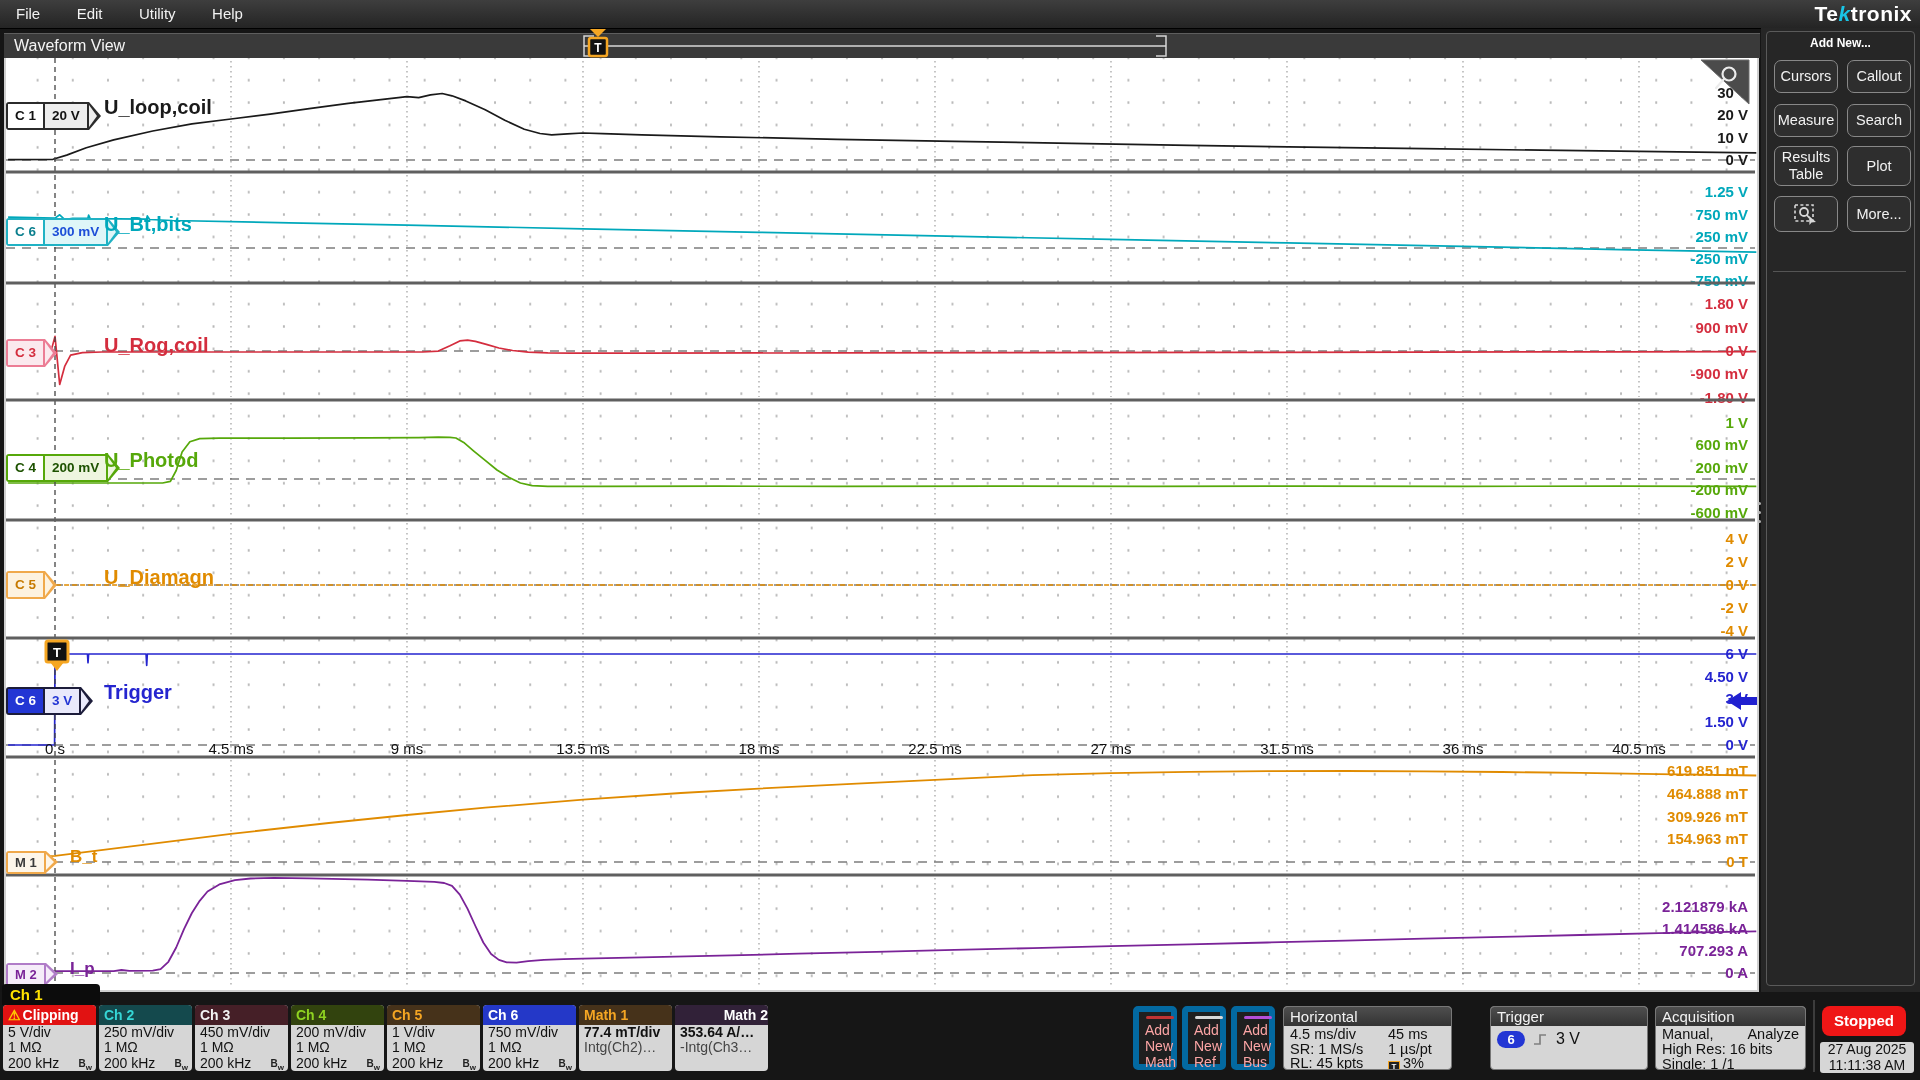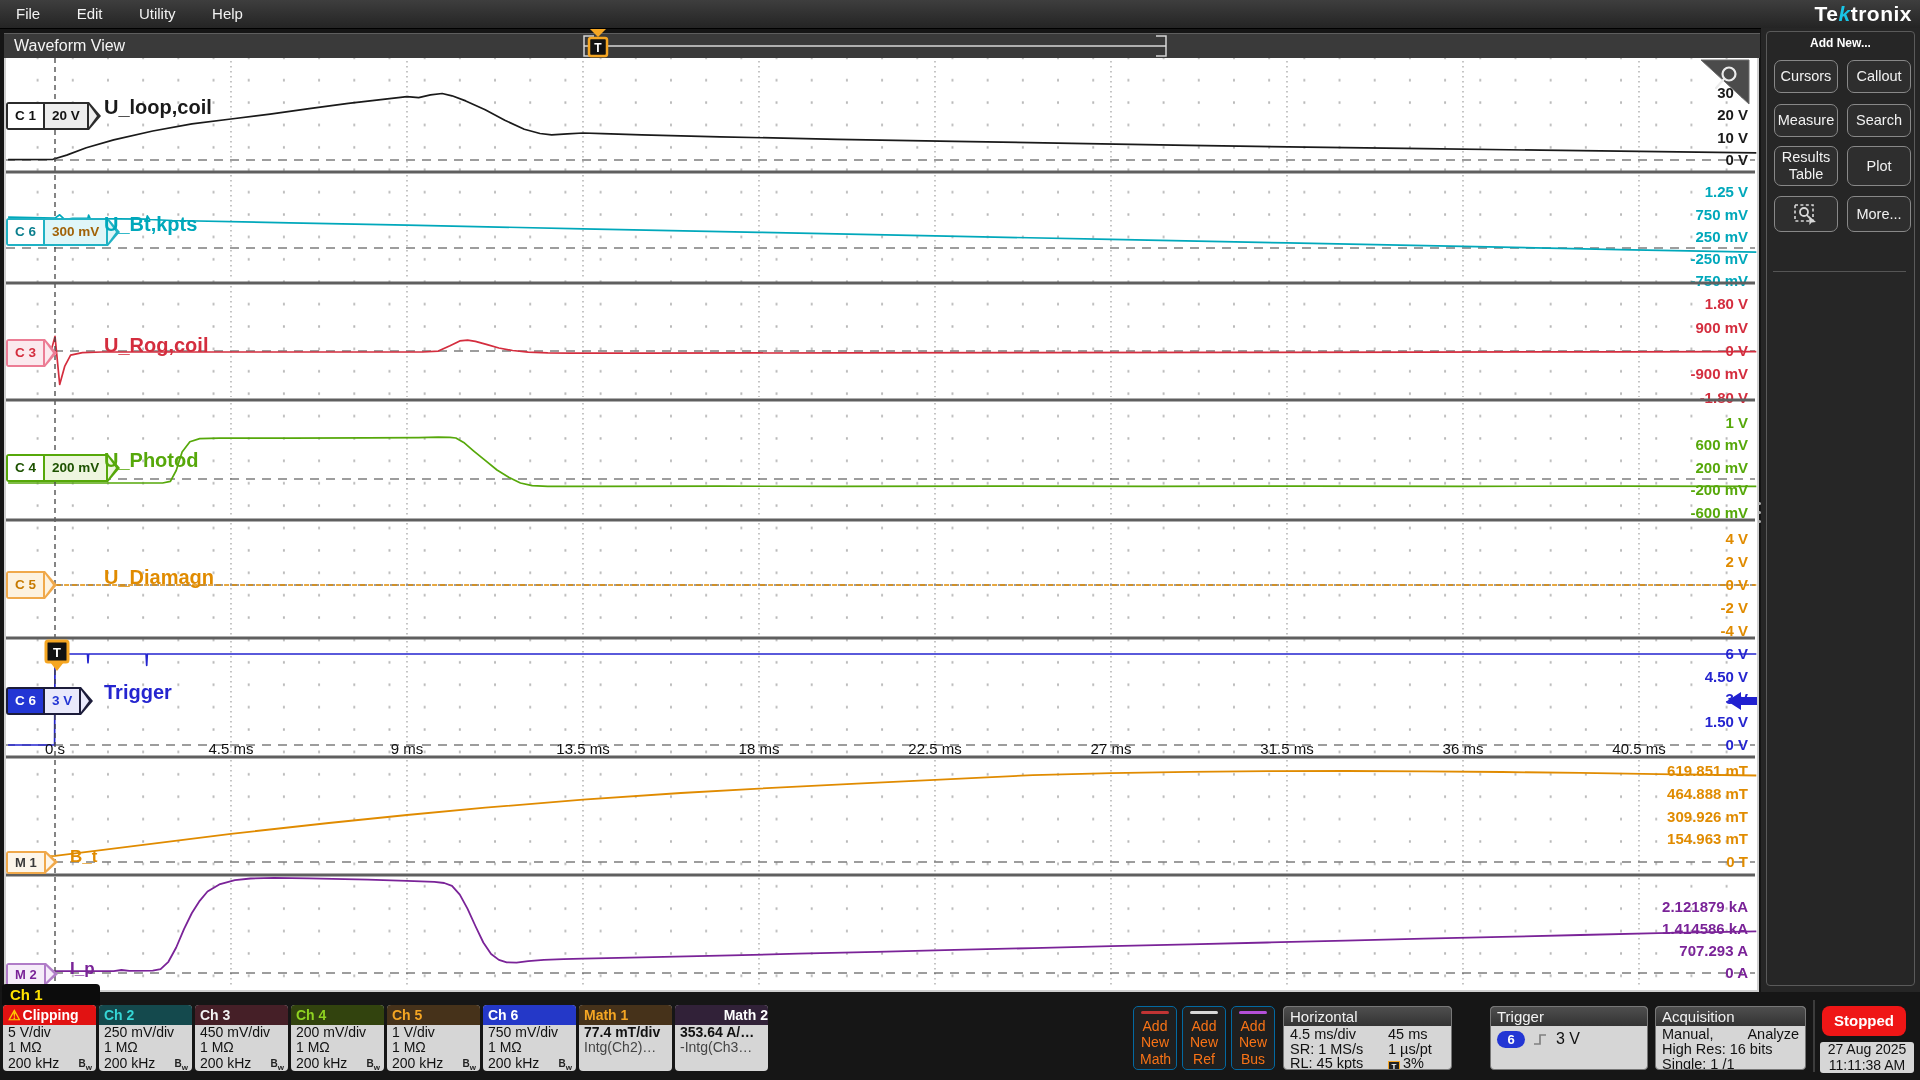--- a/index.html
+++ b/index.html
@@ -42,21 +42,21 @@
   
   #bottombar{position:absolute;left:0;top:992px;width:1920px;height:101px;background:#161616;}
   #ch1tab{position:absolute;left:2px;top:-8px;width:90px;height:21px;background:#0c0c0c;color:#ffe200;font-size:15px;font-weight:bold;padding-left:8px;line-height:21px;border-radius:4px 4px 0 0;z-index:6;}
   #badges{position:absolute;left:3px;top:13px;display:flex;gap:3px;}
   .chbadge{width:93px;border-radius:4px;overflow:hidden;background:#d6d6d6;cursor:pointer;}
   .chbadge .bh{height:20px;line-height:20px;font-size:14px;font-weight:bold;padding-left:5px;white-space:nowrap;}
   .chbadge .br{height:15.3px;line-height:15.3px;font-size:14px;color:#111;padding-left:5px;white-space:nowrap;position:relative;}
   .chbadge .bw{position:absolute;right:4px;top:0;font-size:10px;color:#222;font-weight:bold;}
   .chbadge .bw sub{font-size:8px;}
   .warnicon{color:#ffd000;margin-right:2px;}
-  .addbtn{position:absolute;top:14px;width:44px;height:64px;box-sizing:border-box;background:#1f1f1f;border:1px solid #0369a1;border-radius:5px;color:#f97316;font-size:14px;text-align:center;line-height:1.15;padding-top:10px;cursor:pointer;}
+  .addbtn{position:absolute;top:14px;width:44px;height:64px;box-sizing:border-box;background:#1f1f1f;border:6px solid #0369a1;border-radius:5px;color:#fca5a5;font-size:14px;text-align:center;line-height:1.15;padding-top:10px;cursor:pointer;}
   .addbtn .cline{position:absolute;top:4px;left:7px;width:28px;height:3px;border-radius:2px;}
   .panel{position:absolute;top:14px;height:64px;box-sizing:border-box;border:1px solid #777;border-radius:4px;overflow:hidden;background:#d6d6d6;}
   .panel .ph{height:19px;line-height:19px;background:linear-gradient(#4e4e4e,#333);color:#f2f2f2;font-size:15px;padding-left:6px;}
   .panel .pb{padding:1px 6px;font-size:14.5px;color:#111;}
   .hrow{display:flex;height:14.6px;line-height:14.6px;}
   .hrow .hc1{width:98px;}
   .tflag{display:inline-block;width:10px;height:10px;border:1.5px solid #f5a623;background:#222;color:#fff;font-size:8px;line-height:10px;text-align:center;font-weight:bold;vertical-align:-1px;margin-right:3px;}
   #trig-body{display:flex;align-items:center;gap:8px;padding-top:4px;}
   .srcpill{display:inline-block;width:28px;height:17px;background:#2336d4;border-radius:9px;color:#fff;font-size:13px;font-weight:bold;text-align:center;line-height:17px;}
   .acqr1{display:flex;justify-content:space-between;height:15px;line-height:15px;}
@@ -249,26 +249,26 @@
           <div class="bcell" style="background: rgb(255, 255, 255); color: rgb(17, 17, 17);">C 1</div>
           <div class="bcell" style="background: rgb(237, 237, 237); color: rgb(17, 17, 17); border-left: 2px solid rgb(43, 43, 43);">20 V</div>
         </div>
         <div class="arrow-o" style="left: 100%; top: 0px; border-top: 14px solid transparent; border-bottom: 14px solid transparent; border-left: 12px solid rgb(43, 43, 43);"></div>
         <div class="arrow-i" style="left: 100%; top: 3px; border-top: 11px solid transparent; border-bottom: 11px solid transparent; border-left: 8px solid rgb(237, 237, 237);"></div>
       </div>
       <div class="wfname" style="left: 98px; top: 38px; color: rgb(26, 26, 26); font-size: 20px;">U_loop,coil</div>
       <div class="wfbadge" style="left: 0px; top: 160px; pointer-events: auto;">
         <div class="bcells" style="border-color: rgb(32, 178, 196);">
           <div class="bcell" style="background: rgb(255, 255, 255); color: rgb(11, 127, 142);">C 6</div>
-          <div class="bcell" style="background: rgb(223, 246, 248); color: #a16207; border-left: 2px solid rgb(32, 178, 196);">300 mV</div>
+          <div class="bcell" style="background: rgb(223, 246, 248); color: #1d4ed8; border-left: 2px solid rgb(32, 178, 196);">300 mV</div>
         </div>
         <div class="arrow-o" style="left: 100%; top: 0px; border-top: 14px solid transparent; border-bottom: 14px solid transparent; border-left: 12px solid rgb(32, 178, 196);"></div>
         <div class="arrow-i" style="left: 100%; top: 3px; border-top: 11px solid transparent; border-bottom: 11px solid transparent; border-left: 8px solid rgb(223, 246, 248);"></div>
       </div>
-      <div class="wfname" style="left: 98px; top: 155px; color: rgb(0, 168, 187); font-size: 20px;">U_Bt,kpts</div>
+      <div class="wfname" style="left: 98px; top: 155px; color: rgb(0, 168, 187); font-size: 20px;">U_Bt,bits</div>
       <div class="wfbadge" style="left: 0px; top: 281px; pointer-events: auto;">
         <div class="bcells" style="border-color: rgb(236, 125, 149);">
           <div class="bcell" style="background: rgb(251, 233, 238); color: rgb(212, 45, 62);">C 3</div>
         </div>
         <div class="arrow-o" style="left: 100%; top: 0px; border-top: 14px solid transparent; border-bottom: 14px solid transparent; border-left: 12px solid rgb(236, 125, 149);"></div>
         <div class="arrow-i" style="left: 100%; top: 3px; border-top: 11px solid transparent; border-bottom: 11px solid transparent; border-left: 8px solid rgb(251, 233, 238);"></div>
       </div>
       <div class="wfname" style="left: 98px; top: 276px; color: rgb(212, 45, 62); font-size: 20px;">U_Rog,coil</div>
       <div class="wfbadge" style="left: 0px; top: 396px; pointer-events: auto;">
         <div class="bcells" style="border-color: rgb(86, 168, 10);">

